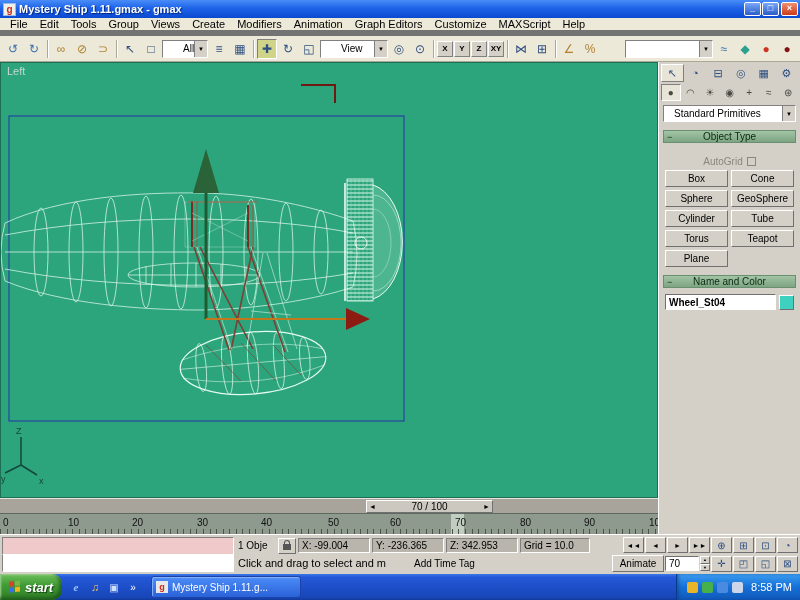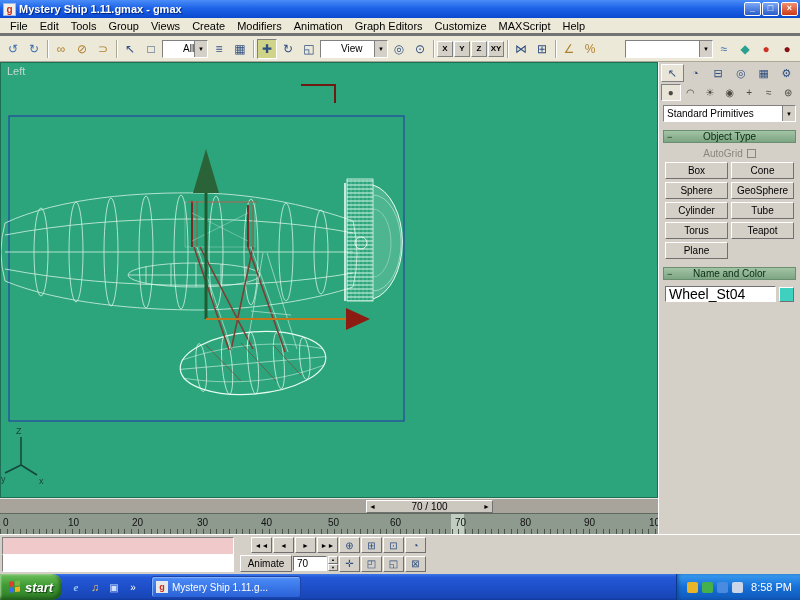--- a/index.html
+++ b/index.html
@@ -14,21 +14,21 @@
     font-weight:bold; font-size:10px; line-height:12px; text-align:center; border:1px solid #9db8e8; }
   .title-text { flex:1; font-weight:bold; font-size:11px; text-shadow:1px 1px 1px #00237a;
     white-space:nowrap; overflow:hidden; }
   .win-btn { width:17px; height:14px; margin-left:1px; border:1px solid #fff; border-radius:2px;
     background:linear-gradient(180deg,#7aa8f8,#2b5cc8); color:#fff; font-size:9px; line-height:11px;
     text-align:center; font-weight:bold; }
   .win-btn.close { background:linear-gradient(180deg,#f09070,#cc3a18); margin-left:2px; }
 
   
   .menubar { height:18px; background:#ece9d8; display:flex; align-items:center; padding-left:4px;
-    border-bottom:3px solid #737373; flex:none; }
+    border-bottom:6px solid #737373; flex:none; }
   .menu-item { padding:2px 6px; white-space:nowrap; }
   .toolbar { height:26px; background:#ece9d8; display:flex; align-items:center; padding:0 3px;
     border-bottom:1px solid #aca899; gap:1px; flex:none; }
   .tbtn { min-width:20px; height:20px; display:flex; align-items:center; justify-content:center;
     font-size:12px; color:#2f4f80; border:1px solid transparent; }
   .tbtn.active { background:#cfd489; border:1px solid; border-color:#808080 #fff #fff #808080; }
   .tbtn.restrict { min-width:16px; height:16px; font-size:8px; font-weight:bold; color:#000;
     background:#d4d0c8; border:1px solid; border-color:#fff #808080 #808080 #fff; }
   .c-gold { color:#b08030; } .c-teal { color:#2aa090; } .c-red { color:#cc3322; } .c-dred { color:#881111; } .c-blue { color:#3a6fb0; }
   .tsep { width:1px; height:18px; background:#aca899; box-shadow:1px 0 0 #fff; margin:0 2px; }
@@ -62,36 +62,36 @@
     padding:2px; flex:none; }
   .panel-tabs { display:flex; height:18px; margin-bottom:2px; }
   .ptab { flex:1; display:flex; align-items:center; justify-content:center; font-size:11px; color:#2f4f80;
     border:1px solid transparent; }
   .ptab.active { background:#e8e4d8; border:1px solid; border-color:#fff #808080 #808080 #fff; }
   .panel-cats { display:flex; height:17px; margin-bottom:4px; }
   .pcat { flex:1; display:flex; align-items:center; justify-content:center; font-size:10px; color:#4a4a42;
     border:1px solid transparent; }
   .pcat.active { background:#e8e4d8; border:1px solid; border-color:#808080 #fff #fff #808080; }
   .pdrop { height:17px; margin:0 2px 6px; background:#fff; border:1px solid; border-color:#808080 #fff #fff #808080;
-    display:flex; align-items:center; font-size:10px; padding-left:3px; }
+    display:flex; align-items:center; font-size:10px; padding-left:10px; }
   .pdrop .arrow { width:13px; height:100%; margin-left:auto; background:#d4d0c8; border-left:1px solid #808080;
     font-size:6px; display:flex; align-items:center; justify-content:center; }
   .rollout-header { height:13px; margin:2px 2px 3px; background:linear-gradient(180deg,#a2c4a4,#7da583);
     border:1px solid #6a8f70; display:flex; align-items:center; justify-content:center; font-size:10px;
     color:#0a2a12; position:relative; }
   .rollout-header .minus { position:absolute; left:3px; font-size:9px; }
   .autogrid { display:flex; align-items:center; justify-content:center; gap:4px; color:#8a867c;
-    font-size:10px; height:14px; }
+    font-size:10px; height:14px;margin-top:8px; }
   .checkbox { width:9px; height:9px; border:1px solid #8a867c; background:#d4d0c8; }
   .obj-buttons { display:grid; grid-template-columns:1fr 1fr; gap:3px; padding:2px 4px 6px; }
   .obj-btn { height:17px; background:#d4d0c8; border:1px solid; border-color:#fff #707070 #707070 #fff;
     font-size:10px; display:flex; align-items:center; justify-content:center; white-space:nowrap; }
   .name-row { display:flex; gap:3px; padding:3px 4px; align-items:center; }
   .name-input { flex:1; height:16px; background:#fff; border:1px solid; border-color:#707070 #fff #fff #707070;
-    font-size:14px; display:flex; align-items:center; padding-left:3px; }
+    font-size:10px; display:flex; align-items:center; padding-left:3px;font-weight:bold; }
   .color-swatch { width:15px; height:15px; border:1px solid; border-color:#fff #707070 #707070 #fff; }
 
   
   .statusbar { height:40px; background:#d4d0c8; border-top:1px solid #fff; display:flex; padding:2px; flex:none; }
   .listener { width:232px; display:flex; flex-direction:column; margin-right:4px; flex:none; }
   .listener .pink { flex:1; background:#f0caca; border:1px solid; border-color:#808080 #fff #fff #808080; }
   .listener .white { flex:1; background:#fff; border:1px solid; border-color:#808080 #fff #fff #808080; border-top:none; }
   .status-mid { flex:1; display:flex; flex-direction:column; min-width:0; }
   .srow { display:flex; align-items:center; height:18px; gap:2px; }
   .sel-text { width:38px; font-size:10px; overflow:hidden; white-space:nowrap; }
@@ -418,20 +418,36 @@
         <div class="color-swatch" style="background: rgb(63, 209, 192);"></div>
       </div>
     </div>
   </div>
 
   <div class="statusbar">
     <div class="listener">
       <div class="pink"></div>
       <div class="white"></div>
     </div>
+    <div class="status-mid">
+      <div class="srow">
+        <span class="sel-text">1 Obje</span>
+        <div class="lock-btn">
+          <span class="lock-glyph"></span>
+        </div>
+        <div class="coord-field">X: -99.004</div>
+        <div class="coord-field">Y: -236.365</div>
+        <div class="coord-field">Z: 342.953</div>
+        <div class="grid-field">Grid = 10.0</div>
+      </div>
+      <div class="srow">
+        <span class="prompt">Click and drag to select and m</span>
+        <span class="time-tag">Add Time Tag</span>
+      </div>
+    </div>
     <div class="status-right">
       <div class="sr-row">
         <div class="pb-btn">◄◄</div>
         <div class="pb-btn">◄</div>
         <div class="pb-btn">►</div>
         <div class="pb-btn">►►</div>
         <div class="nav-btn">⊕</div>
         <div class="nav-btn">⊞</div>
         <div class="nav-btn">⊡</div>
         <div class="nav-btn">◔</div>

